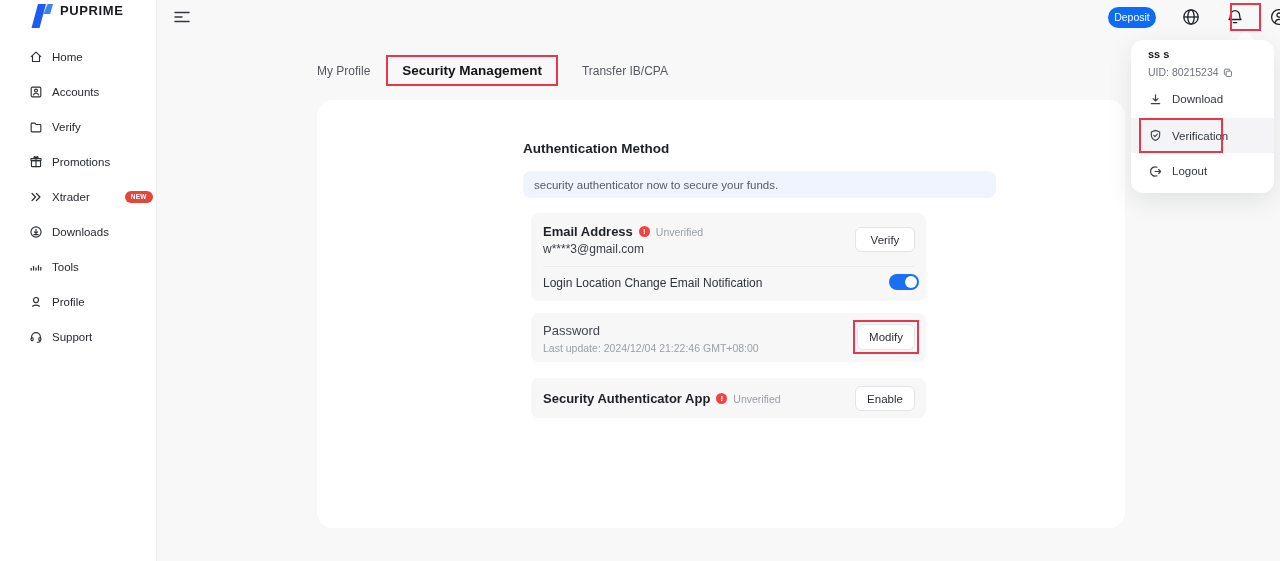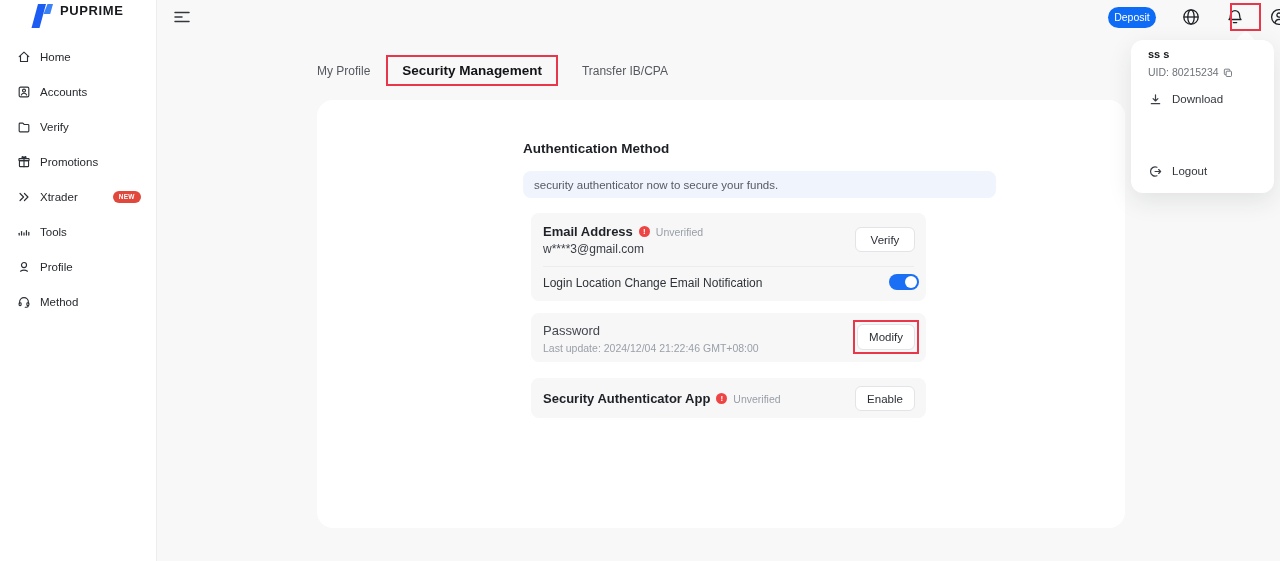--- a/index.html
+++ b/index.html
@@ -4,21 +4,21 @@
 <style>
   * { margin:0; padding:0; box-sizing:border-box; }
   html,body { width:1280px; height:561px; overflow:hidden; }
   body { position:relative; background:#f8f8f8; font-family:"Liberation Sans", sans-serif; color:#24272c; }
 
   
   .sidebar { position:absolute; left:0; top:0; width:157px; height:561px; background:#ffffff; border-right:1px solid #ededf0; }
   .logo { position:absolute; left:30px; top:3px; display:flex; align-items:flex-start; gap:6px; }
   .logo-text { font-size:13px; font-weight:700; letter-spacing:.6px; color:#17191d; }
   .nav { position:absolute; left:0; top:39px; width:100%; }
-  .nav-item { height:35px; display:flex; align-items:center; padding-left:17px; gap:9px; cursor:pointer; }
+  .nav-item { height:35px; display:flex; align-items:center; padding-left:29px; gap:9px; cursor:pointer; }
   .nav-item .nico { width:14px; height:14px; color:#2c3036; flex:0 0 auto; display:flex; }
   .nav-item .nlabel { font-size:11.5px; font-weight:500; color:#26292e; }
   .new-badge { margin-left:26px; background:#e2473c; color:#fff; font-size:6.5px; font-weight:700; letter-spacing:.3px; padding:2.5px 6px; border-radius:7px; }
 
   
   .hamburger { position:absolute; left:173px; top:9px; width:18px; height:16px; color:#33373d; cursor:pointer; background:none; border:none; }
   .topbar-right { position:absolute; left:1108px; top:0; height:34px; display:flex; align-items:center; }
   .deposit-btn { width:48px; height:21px; background:#0d6bf6; color:#fff; border:none; border-radius:11px; font-size:10.5px; font-family:inherit; cursor:pointer; }
   .icon-btn { background:none; border:none; padding:0; margin-left:26px; width:18px; height:18px; color:#1d2025; cursor:pointer; display:flex; }
   .avatar-anno { position:absolute; left:1230px; top:3px; width:31px; height:28px; border:2px solid #e8364a; }
@@ -126,20 +126,30 @@
           <svg viewBox="0 0 16 16" fill="none" stroke="currentColor" stroke-width="1.4" stroke-linecap="round" stroke-linejoin="round">
             <path d="M3.5 4 L7.5 8 L3.5 12"></path>
             <path d="M8.5 4 L12.5 8 L8.5 12"></path>
           </svg>
         </span>
       <span class="nlabel">Xtrader</span>
       <span class="new-badge">NEW</span>
     </div>
     <div class="nav-item">
       <span class="nico">
+          <svg viewBox="0 0 16 16" fill="none" stroke="currentColor" stroke-width="1.3" stroke-linecap="round" stroke-linejoin="round">
+            <circle cx="8" cy="8" r="5.8"></circle>
+            <path d="M8 5 V9.2 M6.2 7.8 L8 9.5 L9.8 7.8"></path>
+            <path d="M5.6 11 H10.4"></path>
+          </svg>
+        </span>
+      <span class="nlabel">Downloads</span>
+    </div>
+    <div class="nav-item">
+      <span class="nico">
           <svg viewBox="0 0 16 16" fill="none" stroke="currentColor" stroke-width="1.4" stroke-linecap="round">
             <path d="M2.5 9.5 v2"></path>
             <path d="M5.2 7.5 v4"></path>
             <path d="M8 9 v2.5"></path>
             <path d="M10.8 6.5 v5"></path>
             <path d="M13.5 8.5 v3"></path>
           </svg>
         </span>
       <span class="nlabel">Tools</span>
     </div>
@@ -154,21 +164,21 @@
     </div>
     <div class="nav-item">
       <span class="nico">
           <svg viewBox="0 0 16 16" fill="none" stroke="currentColor" stroke-width="1.3" stroke-linecap="round" stroke-linejoin="round">
             <path d="M3 9.5 V8 a5 5 0 0 1 10 0 v1.5"></path>
             <rect x="2.4" y="8.8" width="2.3" height="3.4" rx="1"></rect>
             <rect x="11.3" y="8.8" width="2.3" height="3.4" rx="1"></rect>
             <path d="M13 12.2 a2 2 0 0 1-2 1.8 h-1.6"></path>
           </svg>
         </span>
-      <span class="nlabel">Method</span>
+      <span class="nlabel">Support</span>
     </div>
   </nav>
 </aside>
 
 <button class="hamburger">
   <svg viewBox="0 0 18 16" fill="none" stroke="currentColor" stroke-width="1.5" stroke-linecap="round">
       <path d="M2 3.5 H16"></path>
       <path d="M2 8 H9"></path>
       <path d="M2 12.5 H16"></path>
     </svg>
@@ -263,20 +273,30 @@
   <div class="um-row row-download">
     <span class="mico">
         <svg viewBox="0 0 14 14" fill="none" stroke="currentColor" stroke-width="1.3" stroke-linecap="round" stroke-linejoin="round">
           <path d="M7 2 V8.2 M4.4 6.1 L7 8.6 L9.6 6.1"></path>
           <path d="M2.5 11.5 H11.5"></path>
         </svg>
       </span>
     <span class="mlabel">Download</span>
   </div>
 
+  <div class="um-row row-verification">
+    <span class="mico">
+        <svg viewBox="0 0 14 14" fill="none" stroke="currentColor" stroke-width="1.2" stroke-linecap="round" stroke-linejoin="round">
+          <path d="M7 1.5 L11.5 3.2 V6.3 C11.5 9.3 9.6 11.4 7 12.3 C4.4 11.4 2.5 9.3 2.5 6.3 V3.2 Z"></path>
+          <path d="M5.1 6.8 L6.5 8.2 L9 5.6"></path>
+        </svg>
+      </span>
+    <span class="mlabel">Verification</span>
+    <span class="anno-box verif-anno"></span>
+  </div>
 
   <div class="um-row row-logout">
     <span class="mico">
         <svg viewBox="0 0 14 14" fill="none" stroke="currentColor" stroke-width="1.3" stroke-linecap="round" stroke-linejoin="round">
           <path d="M8.6 2.4 A5 5 0 1 0 8.6 11.6"></path>
           <path d="M6.5 7 H12.3 M10.4 4.9 L12.5 7 L10.4 9.1"></path>
         </svg>
       </span>
     <span class="mlabel">Logout</span>
   </div>

